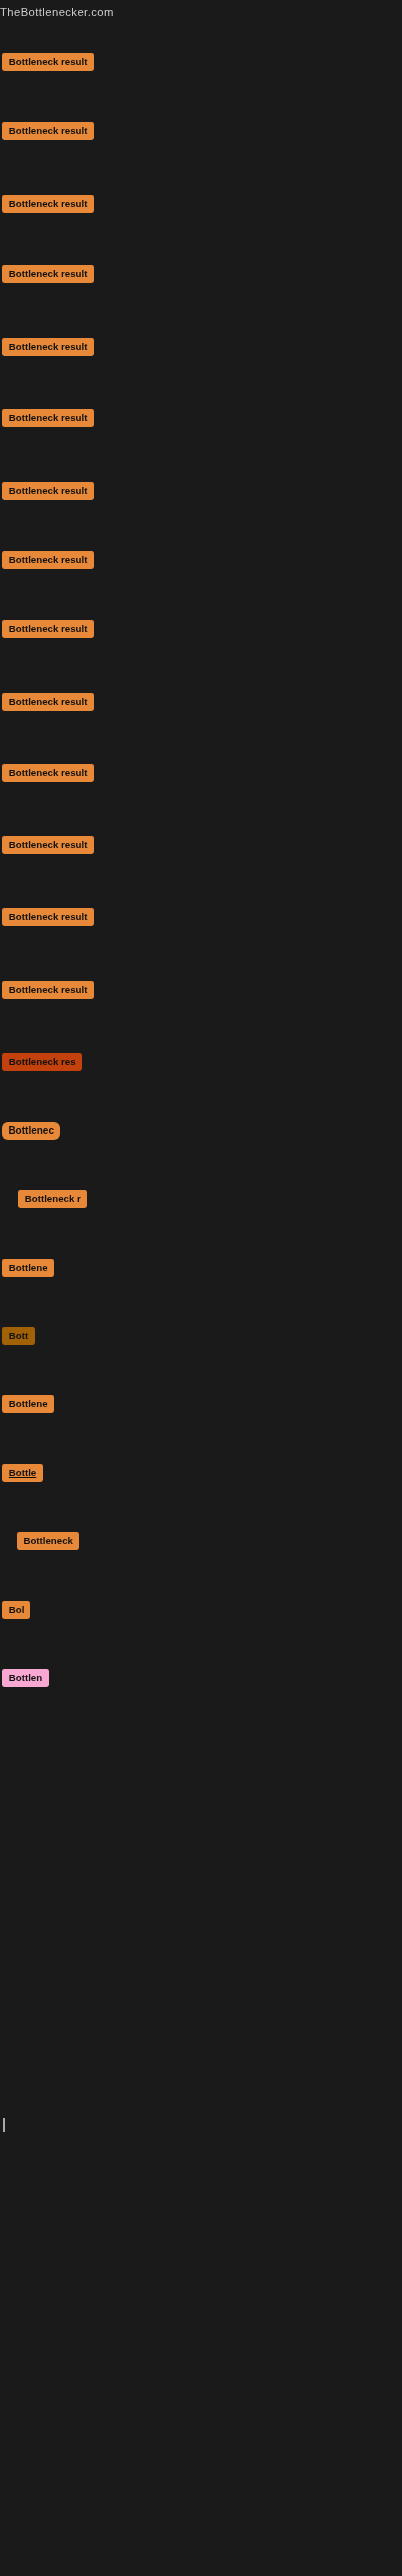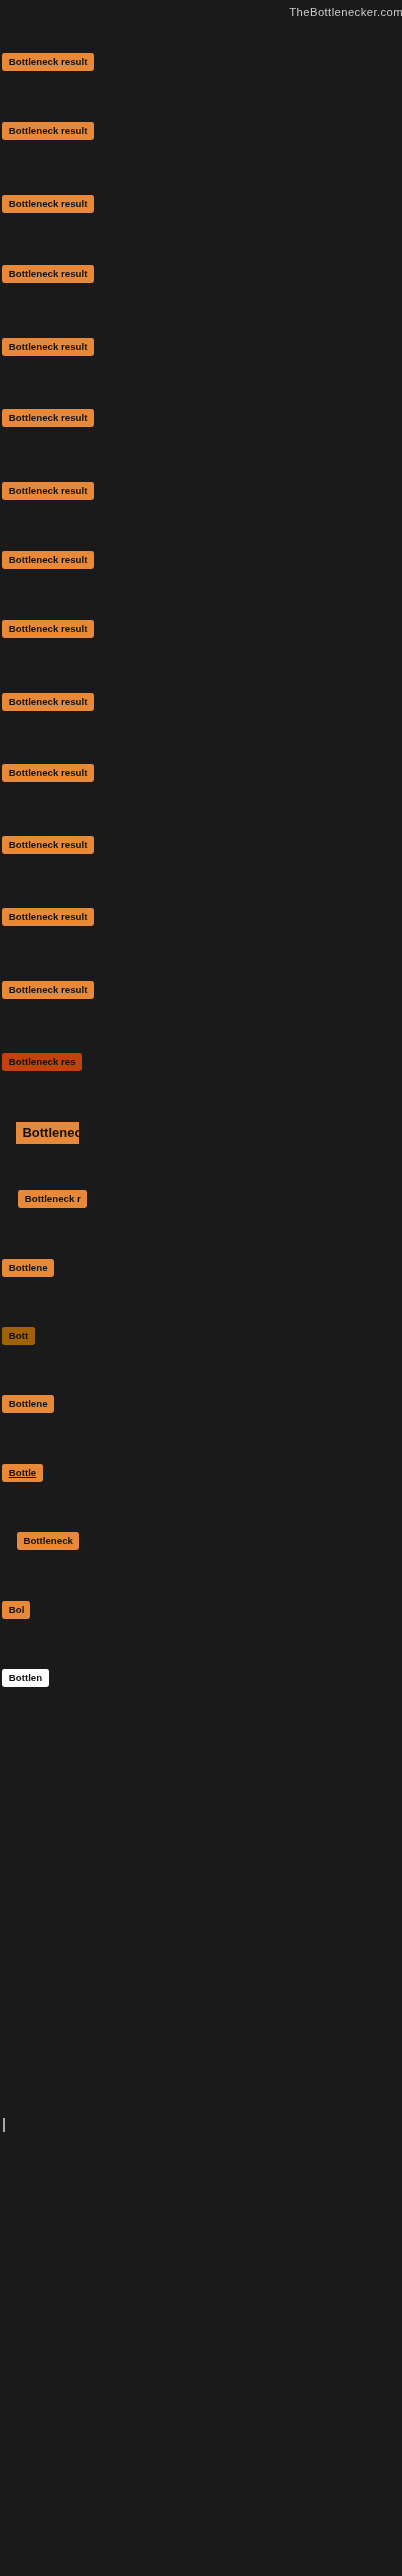--- a/index.html
+++ b/index.html
@@ -10,21 +10,21 @@
 
     body {
       width: 403px;
       min-height: 2576px;
       background-color: #1a1a1a;
       font-family: Arial, sans-serif;
       position: relative;
     }
 
     .site-title {
-      text-align: right;
+      text-align: left;
       color: #cccccc;
       font-size: 11.3px;
       padding: 6.4px 0;
       letter-spacing: 0.4px;
     }
   </style>
 </head>
 <body>
 
 <div class="site-title">TheBottlenecker.com</div>
@@ -38,24 +38,24 @@
     <div style="position: absolute; top: 378px; left: 0px; padding: 6.4px 0px;"><span style="display: inline-block; background-color: rgb(232, 137, 58); color: rgb(17, 17, 17); font-size: 9.7px; font-weight: bold; padding: 3.2px 6.4px; border-radius: 2.4px; margin-left: 2.4px; max-width: 97px; overflow: hidden; white-space: nowrap;">Bottleneck result</span></div>
     <div style="position: absolute; top: 451px; left: 0px; padding: 6.4px 0px;"><span style="display: inline-block; background-color: rgb(232, 137, 58); color: rgb(17, 17, 17); font-size: 9.7px; font-weight: bold; padding: 3.2px 6.4px; border-radius: 2.4px; margin-left: 2.4px; max-width: 97px; overflow: hidden; white-space: nowrap;">Bottleneck result</span></div>
     <div style="position: absolute; top: 520px; left: 0px; padding: 6.4px 0px;"><span style="display: inline-block; background-color: rgb(232, 137, 58); color: rgb(17, 17, 17); font-size: 9.7px; font-weight: bold; padding: 3.2px 6.4px; border-radius: 2.4px; margin-left: 2.4px; max-width: 97px; overflow: hidden; white-space: nowrap;">Bottleneck result</span></div>
     <div style="position: absolute; top: 589px; left: 0px; padding: 6.4px 0px;"><span style="display: inline-block; background-color: rgb(232, 137, 58); color: rgb(17, 17, 17); font-size: 9.7px; font-weight: bold; padding: 3.2px 6.4px; border-radius: 2.4px; margin-left: 2.4px; max-width: 97px; overflow: hidden; white-space: nowrap;">Bottleneck result</span></div>
     <div style="position: absolute; top: 662px; left: 0px; padding: 6.4px 0px;"><span style="display: inline-block; background-color: rgb(232, 137, 58); color: rgb(17, 17, 17); font-size: 9.7px; font-weight: bold; padding: 3.2px 6.4px; border-radius: 2.4px; margin-left: 2.4px; max-width: 97px; overflow: hidden; white-space: nowrap;">Bottleneck result</span></div>
     <div style="position: absolute; top: 733px; left: 0px; padding: 6.4px 0px;"><span style="display: inline-block; background-color: rgb(232, 137, 58); color: rgb(17, 17, 17); font-size: 9.7px; font-weight: bold; padding: 3.2px 6.4px; border-radius: 2.4px; margin-left: 2.4px; max-width: 97px; overflow: hidden; white-space: nowrap;">Bottleneck result</span></div>
     <div style="position: absolute; top: 805px; left: 0px; padding: 6.4px 0px;"><span style="display: inline-block; background-color: rgb(232, 137, 58); color: rgb(17, 17, 17); font-size: 9.7px; font-weight: bold; padding: 3.2px 6.4px; border-radius: 2.4px; margin-left: 2.4px; max-width: 97px; overflow: hidden; white-space: nowrap;">Bottleneck result</span></div>
     <div style="position: absolute; top: 877px; left: 0px; padding: 6.4px 0px;"><span style="display: inline-block; background-color: rgb(232, 137, 58); color: rgb(17, 17, 17); font-size: 9.7px; font-weight: bold; padding: 3.2px 6.4px; border-radius: 2.4px; margin-left: 2.4px; max-width: 97px; overflow: hidden; white-space: nowrap;">Bottleneck result</span></div>
     <div style="position: absolute; top: 950px; left: 0px; padding: 6.4px 0px;"><span style="display: inline-block; background-color: rgb(232, 137, 58); color: rgb(17, 17, 17); font-size: 9.7px; font-weight: bold; padding: 3.2px 6.4px; border-radius: 2.4px; margin-left: 2.4px; max-width: 97px; overflow: hidden; white-space: nowrap;">Bottleneck result</span></div>
     <div style="position: absolute; top: 1022px; left: 0px; padding: 6.4px 0px;"><span style="display: inline-block; background-color: #c2410c; color: rgb(17, 17, 17); font-size: 9.7px; font-weight: bold; padding: 3.2px 6.4px; border-radius: 2.4px; margin-left: 2.4px; max-width: 81px; overflow: hidden; white-space: nowrap;">Bottleneck res</span></div>
-    <div style="position: absolute; top: 1091px; left: 0px; padding: 6.4px 0px;"><span style="display: inline-block; background-color: rgb(232, 137, 58); color: rgb(17, 17, 17); font-size: 13px; font-weight: bold; padding: 3.2px 6.4px; border-radius: 0; margin-left: 16px; max-width: 63px; overflow: hidden; white-space: nowrap;">Bottlenec</span></div>
+    <div style="position: absolute; top: 1091px; left: 0px; padding: 6.4px 0px;"><span style="display: inline-block; background-color: rgb(232, 137, 58); color: rgb(17, 17, 17); font-size: 10px; font-weight: bold; padding: 3.2px 6.4px; border-radius: 6px; margin-left: 2px; max-width: 63px; overflow: hidden; white-space: nowrap;">Bottlenec</span></div>
     <div style="position: absolute; top: 1159px; left: 16px; padding: 6.4px 0px;"><span style="display: inline-block; background-color: rgb(232, 137, 58); color: rgb(17, 17, 17); font-size: 9.7px; font-weight: bold; padding: 3.2px 6.4px; border-radius: 2.4px; margin-left: 2.4px; max-width: 71px; overflow: hidden; white-space: nowrap;">Bottleneck r</span></div>
     <div style="position: absolute; top: 1228px; left: 0px; padding: 6.4px 0px;"><span style="display: inline-block; background-color: rgb(232, 137, 58); color: rgb(17, 17, 17); font-size: 9.7px; font-weight: bold; padding: 3.2px 6.4px; border-radius: 2.4px; margin-left: 2.4px; max-width: 58px; overflow: hidden; white-space: nowrap;">Bottlene</span></div>
     <div style="position: absolute; top: 1296px; left: 0px; padding: 6.4px 0px;"><span style="display: inline-block; background-color: #a16207; color: rgb(17, 17, 17); font-size: 9.7px; font-weight: bold; padding: 3.2px 6.4px; border-radius: 2.4px; margin-left: 2.4px; max-width: 34px; overflow: hidden; white-space: nowrap;">Bott</span></div>
     <div style="position: absolute; top: 1364px; left: 0px; padding: 6.4px 0px;"><span style="display: inline-block; background-color: rgb(232, 137, 58); color: rgb(17, 17, 17); font-size: 9.7px; font-weight: bold; padding: 3.2px 6.4px; border-radius: 2.4px; margin-left: 2.4px; max-width: 58px; overflow: hidden; white-space: nowrap;">Bottlene</span></div>
     <div style="position: absolute; top: 1433px; left: 0px; padding: 6.4px 0px;"><span style="display: inline-block; background-color: rgb(232, 137, 58); color: rgb(17, 17, 17); font-size: 9.7px; font-weight: bold; padding: 3.2px 6.4px; border-radius: 2.4px; margin-left: 2.4px; max-width: 44px; overflow: hidden; white-space: nowrap; text-decoration: underline;">Bottle</span></div>
     <div style="position: absolute; top: 1501px; left: 0px; padding: 6.4px 0px;"><span style="display: inline-block; background-color: rgb(232, 137, 58); color: rgb(17, 17, 17); font-size: 9.7px; font-weight: bold; padding: 3.2px 6.4px; border-radius: 2.4px; margin-left: 17px; max-width: 66px; overflow: hidden; white-space: nowrap;">Bottleneck</span></div>
     <div style="position: absolute; top: 1570px; left: 0px; padding: 6.4px 0px; text-align: center;"><span style="display: inline-block; background-color: rgb(232, 137, 58); color: rgb(17, 17, 17); font-size: 9.7px; font-weight: bold; padding: 3.2px 6.4px; border-radius: 2.4px; margin-left: 2.4px; max-width: 28px; overflow: hidden; white-space: nowrap;">Bol</span></div>
-    <div style="position: absolute; top: 1638px; left: 0px; padding: 6.4px 0px;"><span style="display: inline-block; background-color: #ffffff; color: rgb(17, 17, 17); font-size: 9.7px; font-weight: bold; padding: 3.2px 6.4px; border-radius: 2.4px; margin-left: 2.4px; max-width: 50px; overflow: hidden; white-space: nowrap;">Bottlen</span></div>
+    <div style="position: absolute; top: 1638px; left: 0px; padding: 6.4px 0px;"><span style="display: inline-block; background-color: #f9a8d4; color: rgb(17, 17, 17); font-size: 9.7px; font-weight: bold; padding: 3.2px 6.4px; border-radius: 2.4px; margin-left: 2.4px; max-width: 50px; overflow: hidden; white-space: nowrap;">Bottlen</span></div>
     <div style="position: absolute; top: 2093px; left: 3.2px; width: 1.6px; height: 14.5px; background-color: rgb(170, 170, 170);"></div>
   </div>
 
 
 </body></html>

